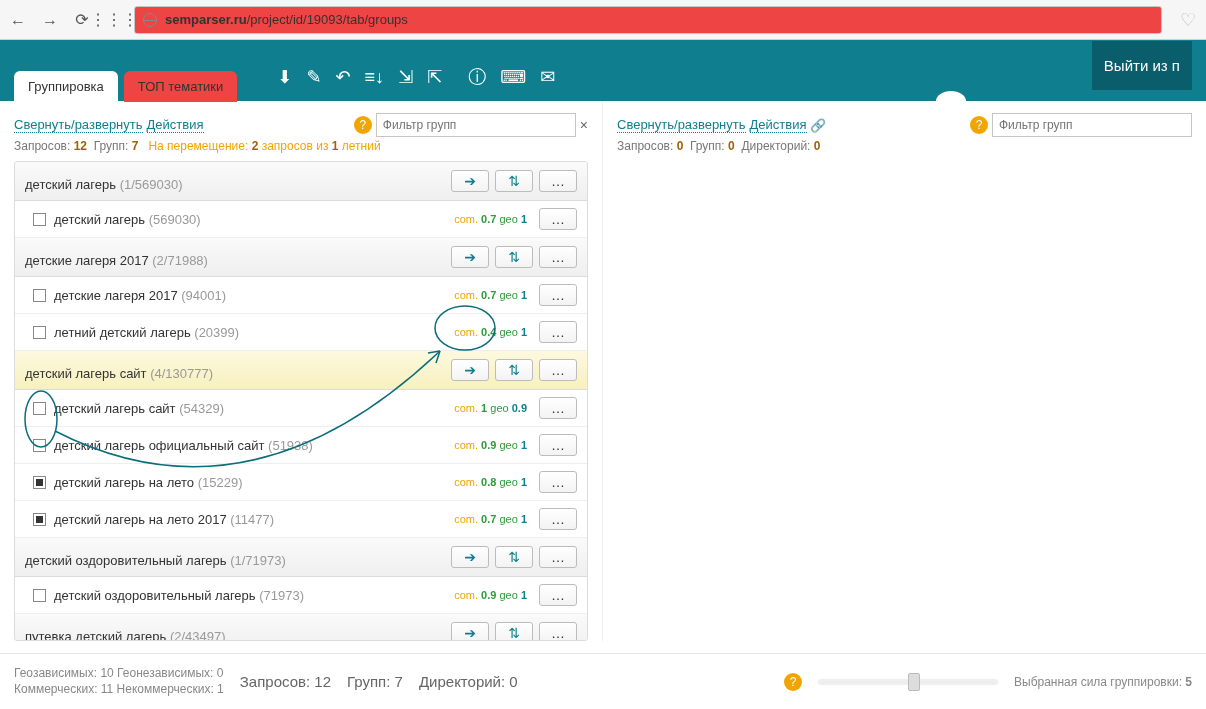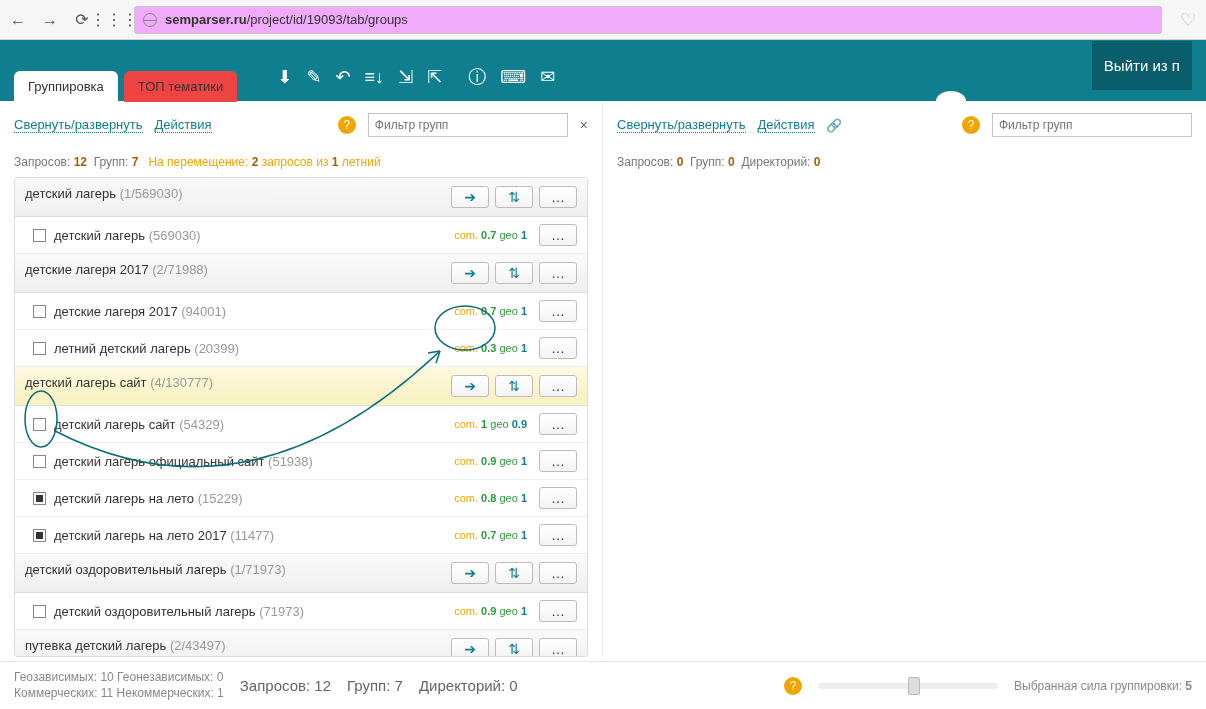--- a/index.html
+++ b/index.html
@@ -1,70 +1,70 @@
 <!DOCTYPE html>
 <html><head>
 <meta charset="utf-8">
 <style>
 *{box-sizing:border-box;margin:0;padding:0;font-family:Arial,Helvetica,sans-serif}
 body{background:#fff;font-size:13px;color:#444}
 
 .browser-bar{height:40px;background:#f6f6f6;border-bottom:1px solid #d0d0d0;display:flex;align-items:center;padding:0 6px;gap:8px}
 .browser-bar .nav-btn{width:24px;height:24px;display:flex;align-items:center;justify-content:center;color:#555;font-size:16px;cursor:pointer}
-.addr-wrap{flex:1;display:flex;align-items:center;border:1px solid #c8c8c8;border-radius:3px;height:28px;background:#f0abfc;padding:0 8px}
+.addr-wrap{flex:1;display:flex;align-items:center;border:1px solid #c8c8c8;border-radius:3px;height:28px;background:#ef4444;padding:0 8px}
 .addr-wrap .globe{width:14px;height:14px;border:1.5px solid #888;border-radius:50%;margin-right:8px;position:relative}
 .addr-wrap .globe::before{content:"";position:absolute;left:0;right:0;top:50%;height:1px;background:#888}
 .addr-wrap .url{font-size:13px;color:#333}
 .addr-wrap .url .host{font-weight:600}
 .heart{width:24px;height:24px;display:flex;align-items:center;justify-content:center;color:#bbb;font-size:18px;margin-left:6px}
 
 .app-header{background:#0f7f8f;height:61px;display:flex;align-items:flex-end;padding:0 14px;position:relative}
 .tabs{display:flex;gap:6px}
 .tab{padding:8px 14px;border-radius:6px 6px 0 0;font-size:13px;position:relative;top:1px;cursor:pointer}
 .tab.active{background:#ffffff;color:#333}
 .tab.inactive{background:#ef4444;color:#333}
 .toolbar{display:flex;align-items:center;gap:14px;margin-left:40px;margin-bottom:12px}
 .toolbar .ticon{color:#fff;font-size:18px;cursor:pointer}
 .logout{margin-left:auto;background:#0a5e6b;color:#fff;padding:16px 12px;font-size:15px;margin-bottom:10px;align-self:center}
 .notch{position:absolute;right:240px;bottom:-10px;width:30px;height:20px;background:#fff;border-radius:0 0 50% 50%;transform:rotate(180deg)}
 
 .cols{display:flex}
 .col{width:50%;padding:12px 14px 0 14px;position:relative}
 .col:first-child{border-right:1px solid #eee}
-.sub-row{display:flex;align-items:center;gap:12px;margin-bottom:18px}
+.sub-row{display:flex;align-items:center;gap:4px;margin-bottom:2px}
 .linkish{color:#0f7f8f;border-bottom:1px dotted #0f7f8f;cursor:pointer;font-size:13px}
 .help{width:18px;height:18px;border-radius:50%;background:#f0a500;color:#fff;font-size:12px;display:flex;align-items:center;justify-content:center;margin-left:auto}
 .filter-box{border:1px solid #c5c5c5;height:24px;width:200px;padding:0 6px;font-size:12px;color:#999}
 .filter-x{color:#666;cursor:pointer;font-size:14px}
 .stat-row{font-size:12px;color:#777;margin-bottom:8px}
 .stat-row b{color:#a16207}
 .stat-row .orange,.orange{color:#f0a500}
 
 .scroll{height:480px;overflow-y:scroll;border:1px solid #dcdcdc;border-radius:3px}
 .scroll::-webkit-scrollbar{width:14px}
 .scroll::-webkit-scrollbar-thumb{background:#c9c9c9;border-radius:3px}
 .scroll::-webkit-scrollbar-track{background:#f0f0f0}
-.ghdr{display:flex;align-items:flex-start;padding:8px 10px;background:linear-gradient(#fafafa,#efefef);border-bottom:1px solid #dcdcdc;gap:6px}
+.ghdr{display:flex;align-items:flex-end;padding:8px 10px;background:linear-gradient(#fafafa,#efefef);border-bottom:1px solid #dcdcdc;gap:6px}
 .ghdr.sel{background:linear-gradient(#fdf9df,#f7f0bf)}
 .ghdr .gtitle{flex:1;font-size:13px;color:#333}
 .ghdr .gtitle .gray{color:#999}
 .mini-btn{width:38px;height:22px;border:1px solid #bcbcbc;border-radius:3px;background:linear-gradient(#fff,#f3f3f3);display:flex;align-items:center;justify-content:center;color:#0f7f8f;font-size:14px;cursor:pointer}
 .mini-btn.dim{color:#333}
 .kw{display:flex;align-items:center;padding:7px 10px 7px 18px;border-bottom:1px solid #eee;gap:8px;font-size:13px;color:#333}
 .kw .cb{width:13px;height:13px;border:1px solid #888;background:#fff;display:inline-block;position:relative}
 .kw .cb.checked::after{content:"";position:absolute;left:2px;top:2px;width:7px;height:7px;background:#333}
 .kw .klabel{flex:1}
 .kw .klabel .gray{color:#999}
 .kw .metrics{font-size:11px;margin-right:4px}
 .m-com{color:#f0a500}
 .m-comv{color:#2e9a3a;font-weight:600}
 .m-geo{color:#2e9a3a}
 .m-geov{color:#0f7f8f;font-weight:600}
 
-.footer{position:fixed;left:0;right:0;bottom:0;height:48px;background:#fff;border-top:1px solid #e5e5e5;display:flex;align-items:center;padding:0 14px;font-size:12px;color:#888;gap:16px}
+.footer{position:fixed;left:0;right:0;bottom:0;height:56px;background:#fff;border-top:1px solid #e5e5e5;display:flex;align-items:center;padding:0 14px;font-size:12px;color:#888;gap:16px}
 .footer .big{font-size:15px;color:#666}
 .slider{width:180px;height:6px;background:#eee;border-radius:3px;position:relative}
 .slider .thumb{position:absolute;left:50%;top:-6px;width:12px;height:18px;background:#ddd;border:1px solid #bbb;border-radius:2px}
 
 svg.anno{position:absolute;left:0;top:0;pointer-events:none}
 input{outline:none}
 </style>
 </head>
 <body>
 
@@ -141,21 +141,21 @@
         </div>
         <div class="kw">
           <span class="cb"></span>
           <span class="klabel">детские лагеря 2017 <span class="gray">(94001)</span></span>
           <span class="metrics"><span class="m-com">com.</span> <span class="m-comv">0.7</span> <span class="m-geo">geo</span> <span class="m-geov">1</span></span>
           <span class="mini-btn dim">…</span>
         </div>
         <div class="kw">
           <span class="cb"></span>
           <span class="klabel">летний детский лагерь <span class="gray">(20399)</span></span>
-          <span class="metrics"><span class="m-com">com.</span> <span class="m-comv">0.3</span> <span class="m-geo">geo</span> <span class="m-geov">1</span></span>
+          <span class="metrics"><span class="m-com">com.</span> <span class="m-comv">0.4</span> <span class="m-geo">geo</span> <span class="m-geov">1</span></span>
           <span class="mini-btn dim">…</span>
         </div>
         <div class="ghdr sel">
           <span class="gtitle">детский лагерь сайт <span class="gray">(4/130777)</span></span>
           <span class="mini-btn">➔</span>
           <span class="mini-btn">⇅</span>
           <span class="mini-btn dim">…</span>
         </div>
         <div class="kw">
           <span class="cb"></span>

